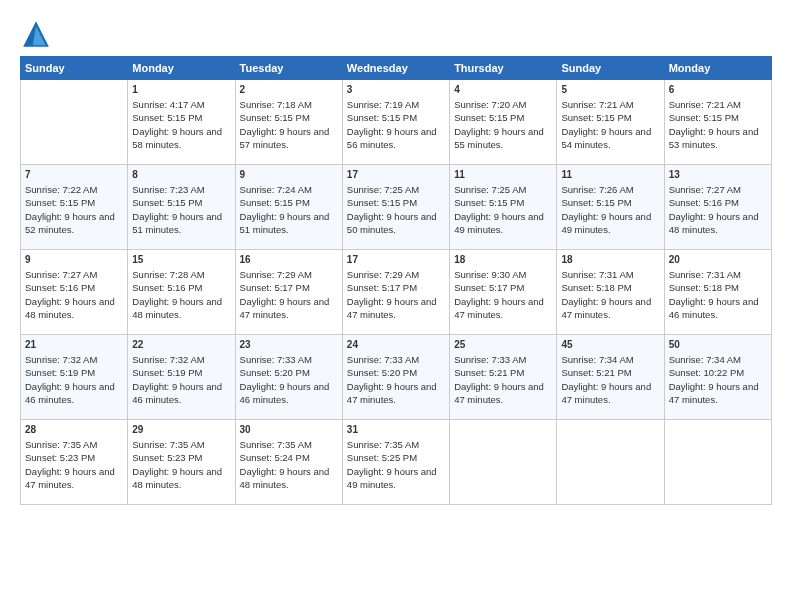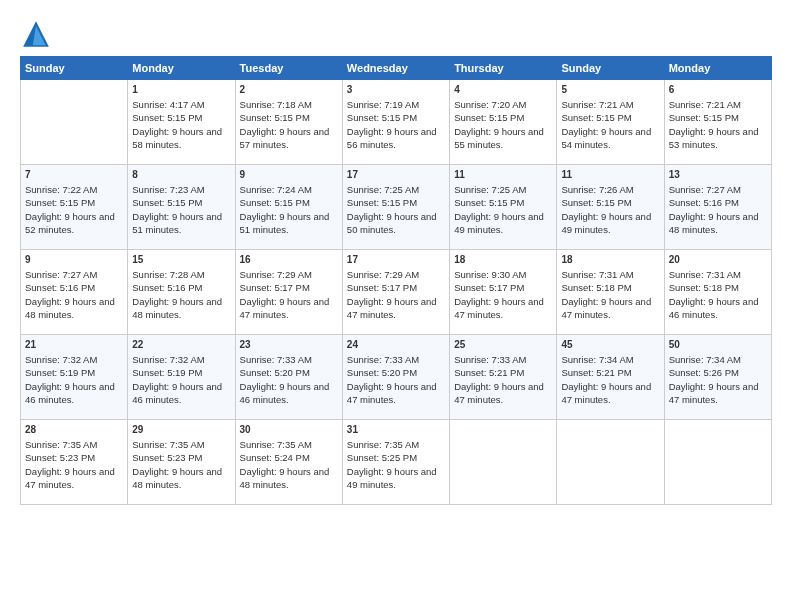--- a/index.html
+++ b/index.html
@@ -152,21 +152,21 @@
           <td><span class="day-num">18</span><span>Sunrise: 7:31 AM</span><br><span>Sunset: 5:18 PM</span><br><span>Daylight: 9 hours and 47 minutes.</span></td>
           <td><span class="day-num">20</span><span>Sunrise: 7:31 AM</span><br><span>Sunset: 5:18 PM</span><br><span>Daylight: 9 hours and 46 minutes.</span></td>
         </tr>
         <tr>
           <td><span class="day-num">21</span><span>Sunrise: 7:32 AM</span><br><span>Sunset: 5:19 PM</span><br><span>Daylight: 9 hours and 46 minutes.</span></td>
           <td><span class="day-num">22</span><span>Sunrise: 7:32 AM</span><br><span>Sunset: 5:19 PM</span><br><span>Daylight: 9 hours and 46 minutes.</span></td>
           <td><span class="day-num">23</span><span>Sunrise: 7:33 AM</span><br><span>Sunset: 5:20 PM</span><br><span>Daylight: 9 hours and 46 minutes.</span></td>
           <td><span class="day-num">24</span><span>Sunrise: 7:33 AM</span><br><span>Sunset: 5:20 PM</span><br><span>Daylight: 9 hours and 47 minutes.</span></td>
           <td><span class="day-num">25</span><span>Sunrise: 7:33 AM</span><br><span>Sunset: 5:21 PM</span><br><span>Daylight: 9 hours and 47 minutes.</span></td>
           <td><span class="day-num">45</span><span>Sunrise: 7:34 AM</span><br><span>Sunset: 5:21 PM</span><br><span>Daylight: 9 hours and 47 minutes.</span></td>
-          <td><span class="day-num">50</span><span>Sunrise: 7:34 AM</span><br><span>Sunset: 5:26 PM</span><br><span>Daylight: 9 hours and 47 minutes.</span></td>
+          <td><span class="day-num">50</span><span>Sunrise: 7:34 AM</span><br><span>Sunset: 10:22 PM</span><br><span>Daylight: 9 hours and 47 minutes.</span></td>
         </tr>
         <tr>
           <td><span class="day-num">28</span><span>Sunrise: 7:35 AM</span><br><span>Sunset: 5:23 PM</span><br><span>Daylight: 9 hours and 47 minutes.</span></td>
           <td><span class="day-num">29</span><span>Sunrise: 7:35 AM</span><br><span>Sunset: 5:23 PM</span><br><span>Daylight: 9 hours and 48 minutes.</span></td>
           <td><span class="day-num">30</span><span>Sunrise: 7:35 AM</span><br><span>Sunset: 5:24 PM</span><br><span>Daylight: 9 hours and 48 minutes.</span></td>
           <td><span class="day-num">31</span><span>Sunrise: 7:35 AM</span><br><span>Sunset: 5:25 PM</span><br><span>Daylight: 9 hours and 49 minutes.</span></td>
           <td class="empty"></td>
           <td class="empty"></td>
           <td class="empty"></td>
         </tr>

